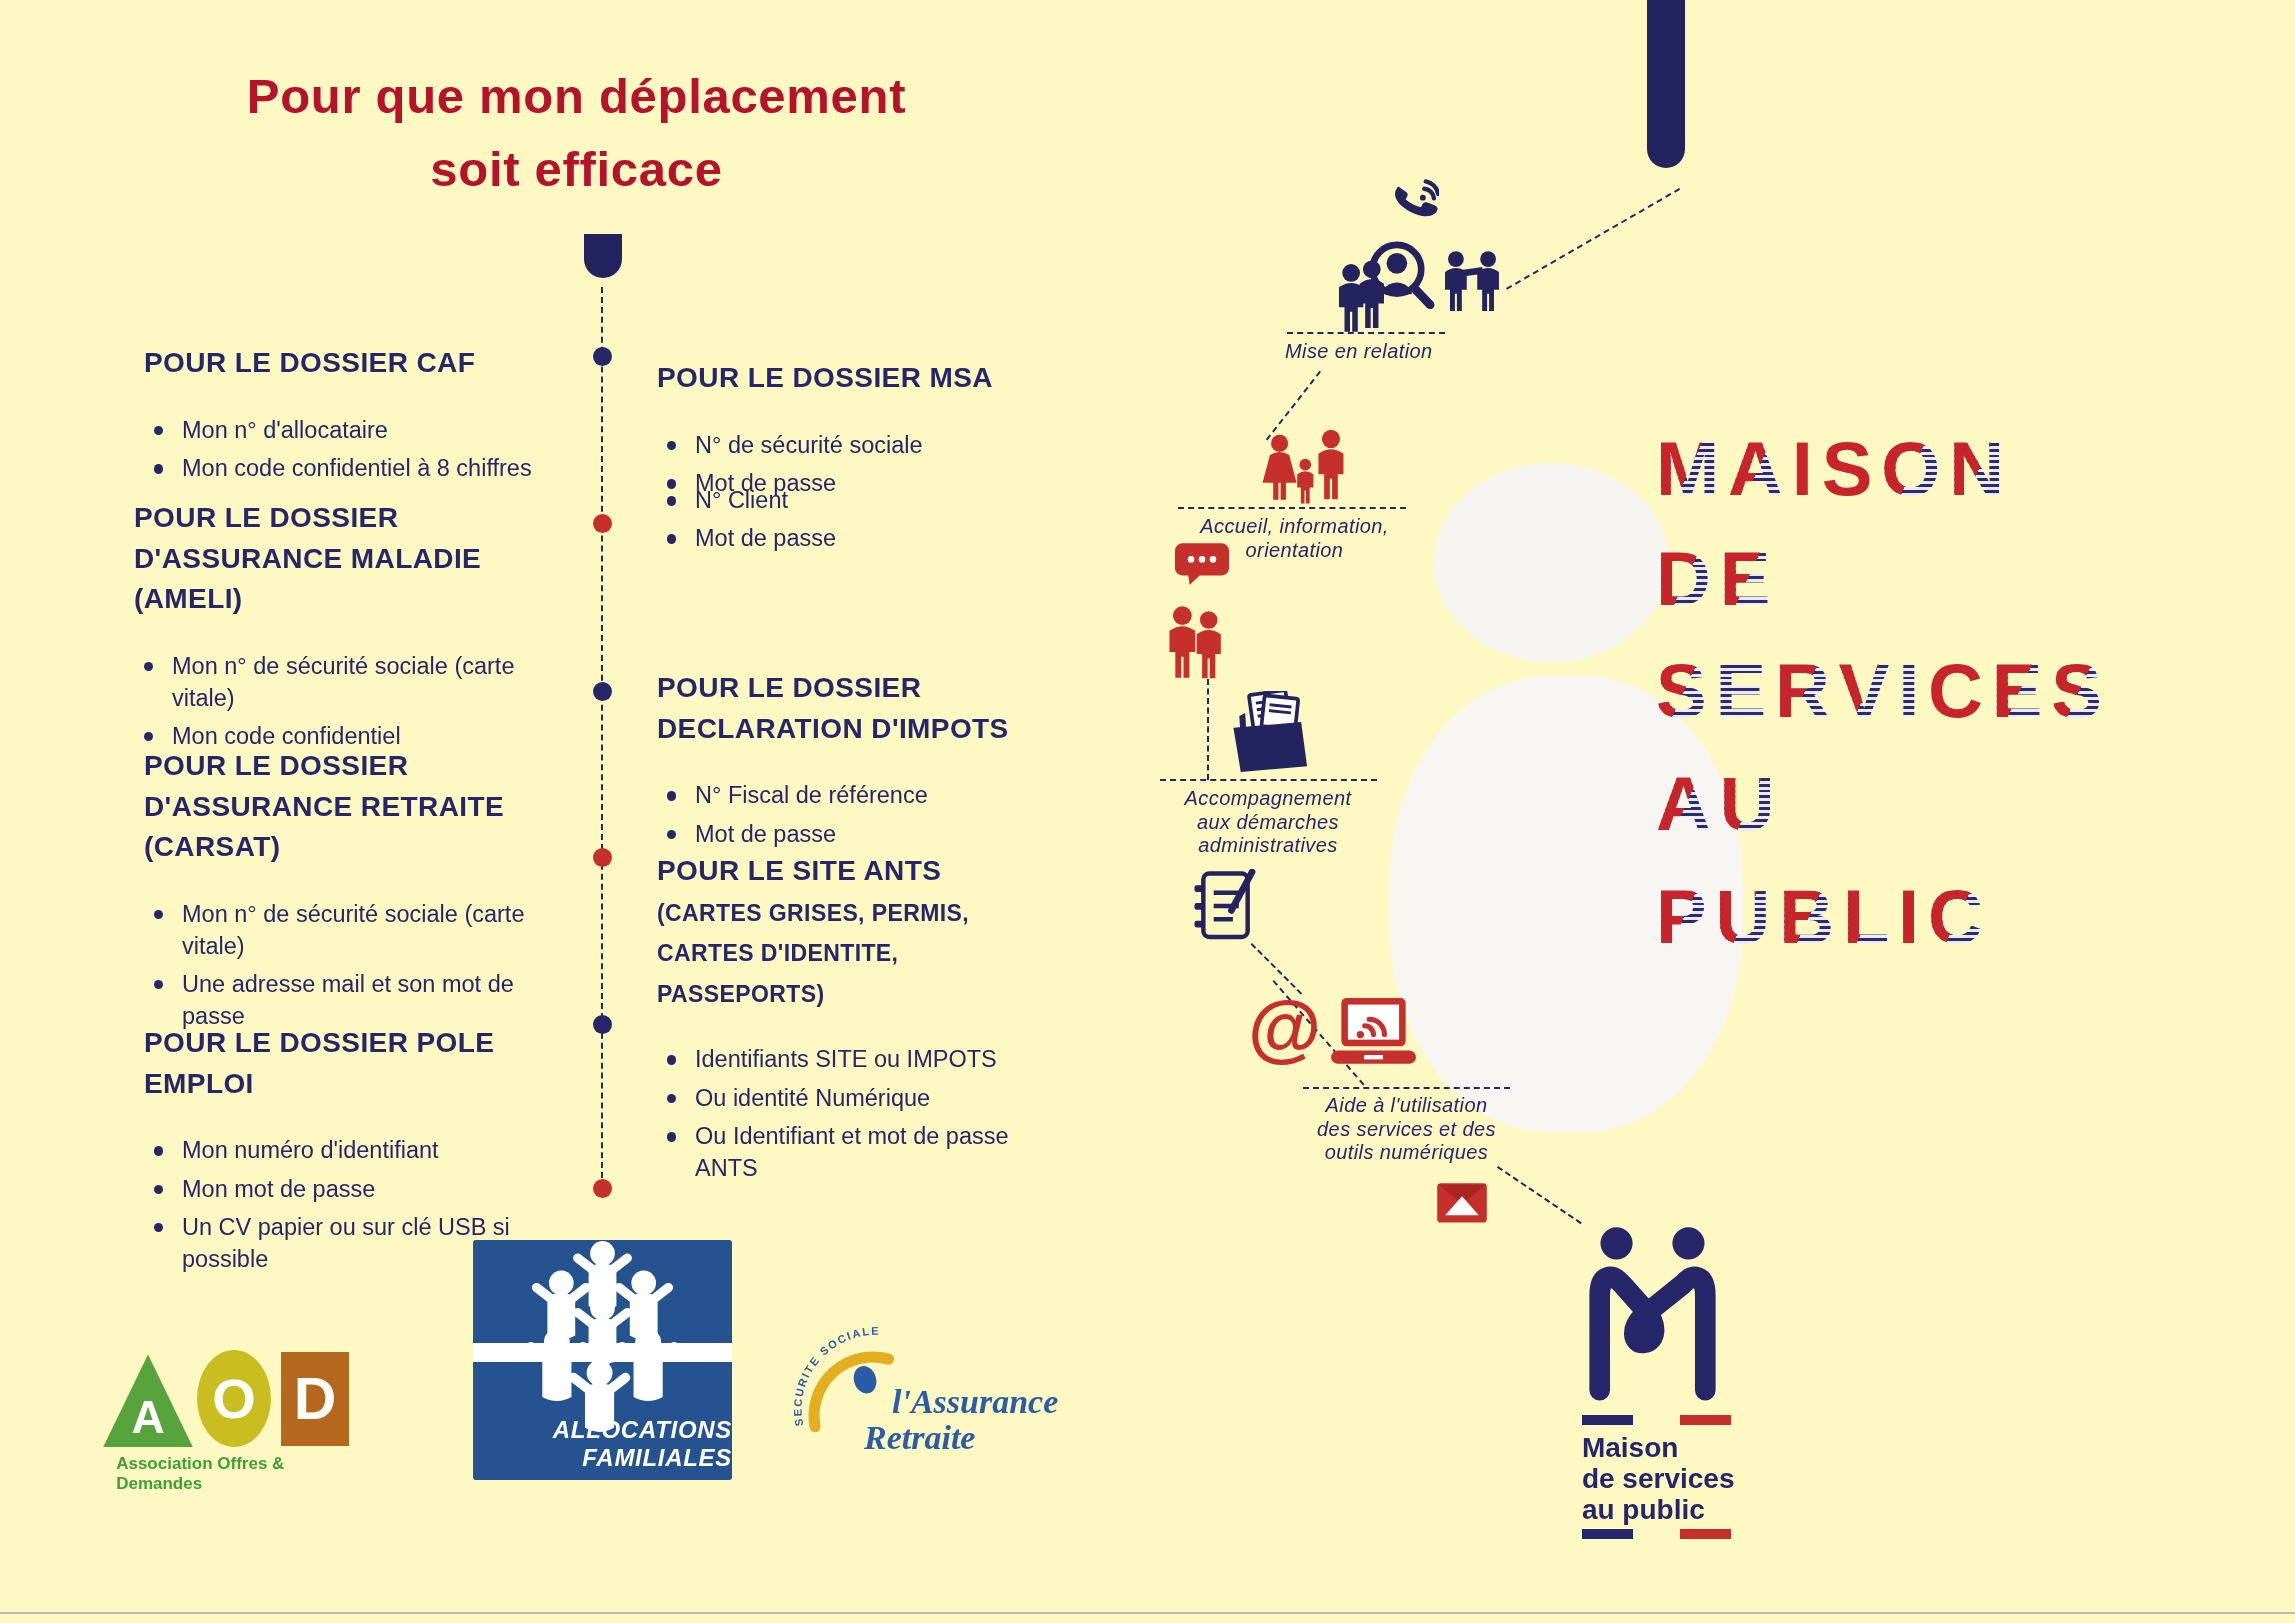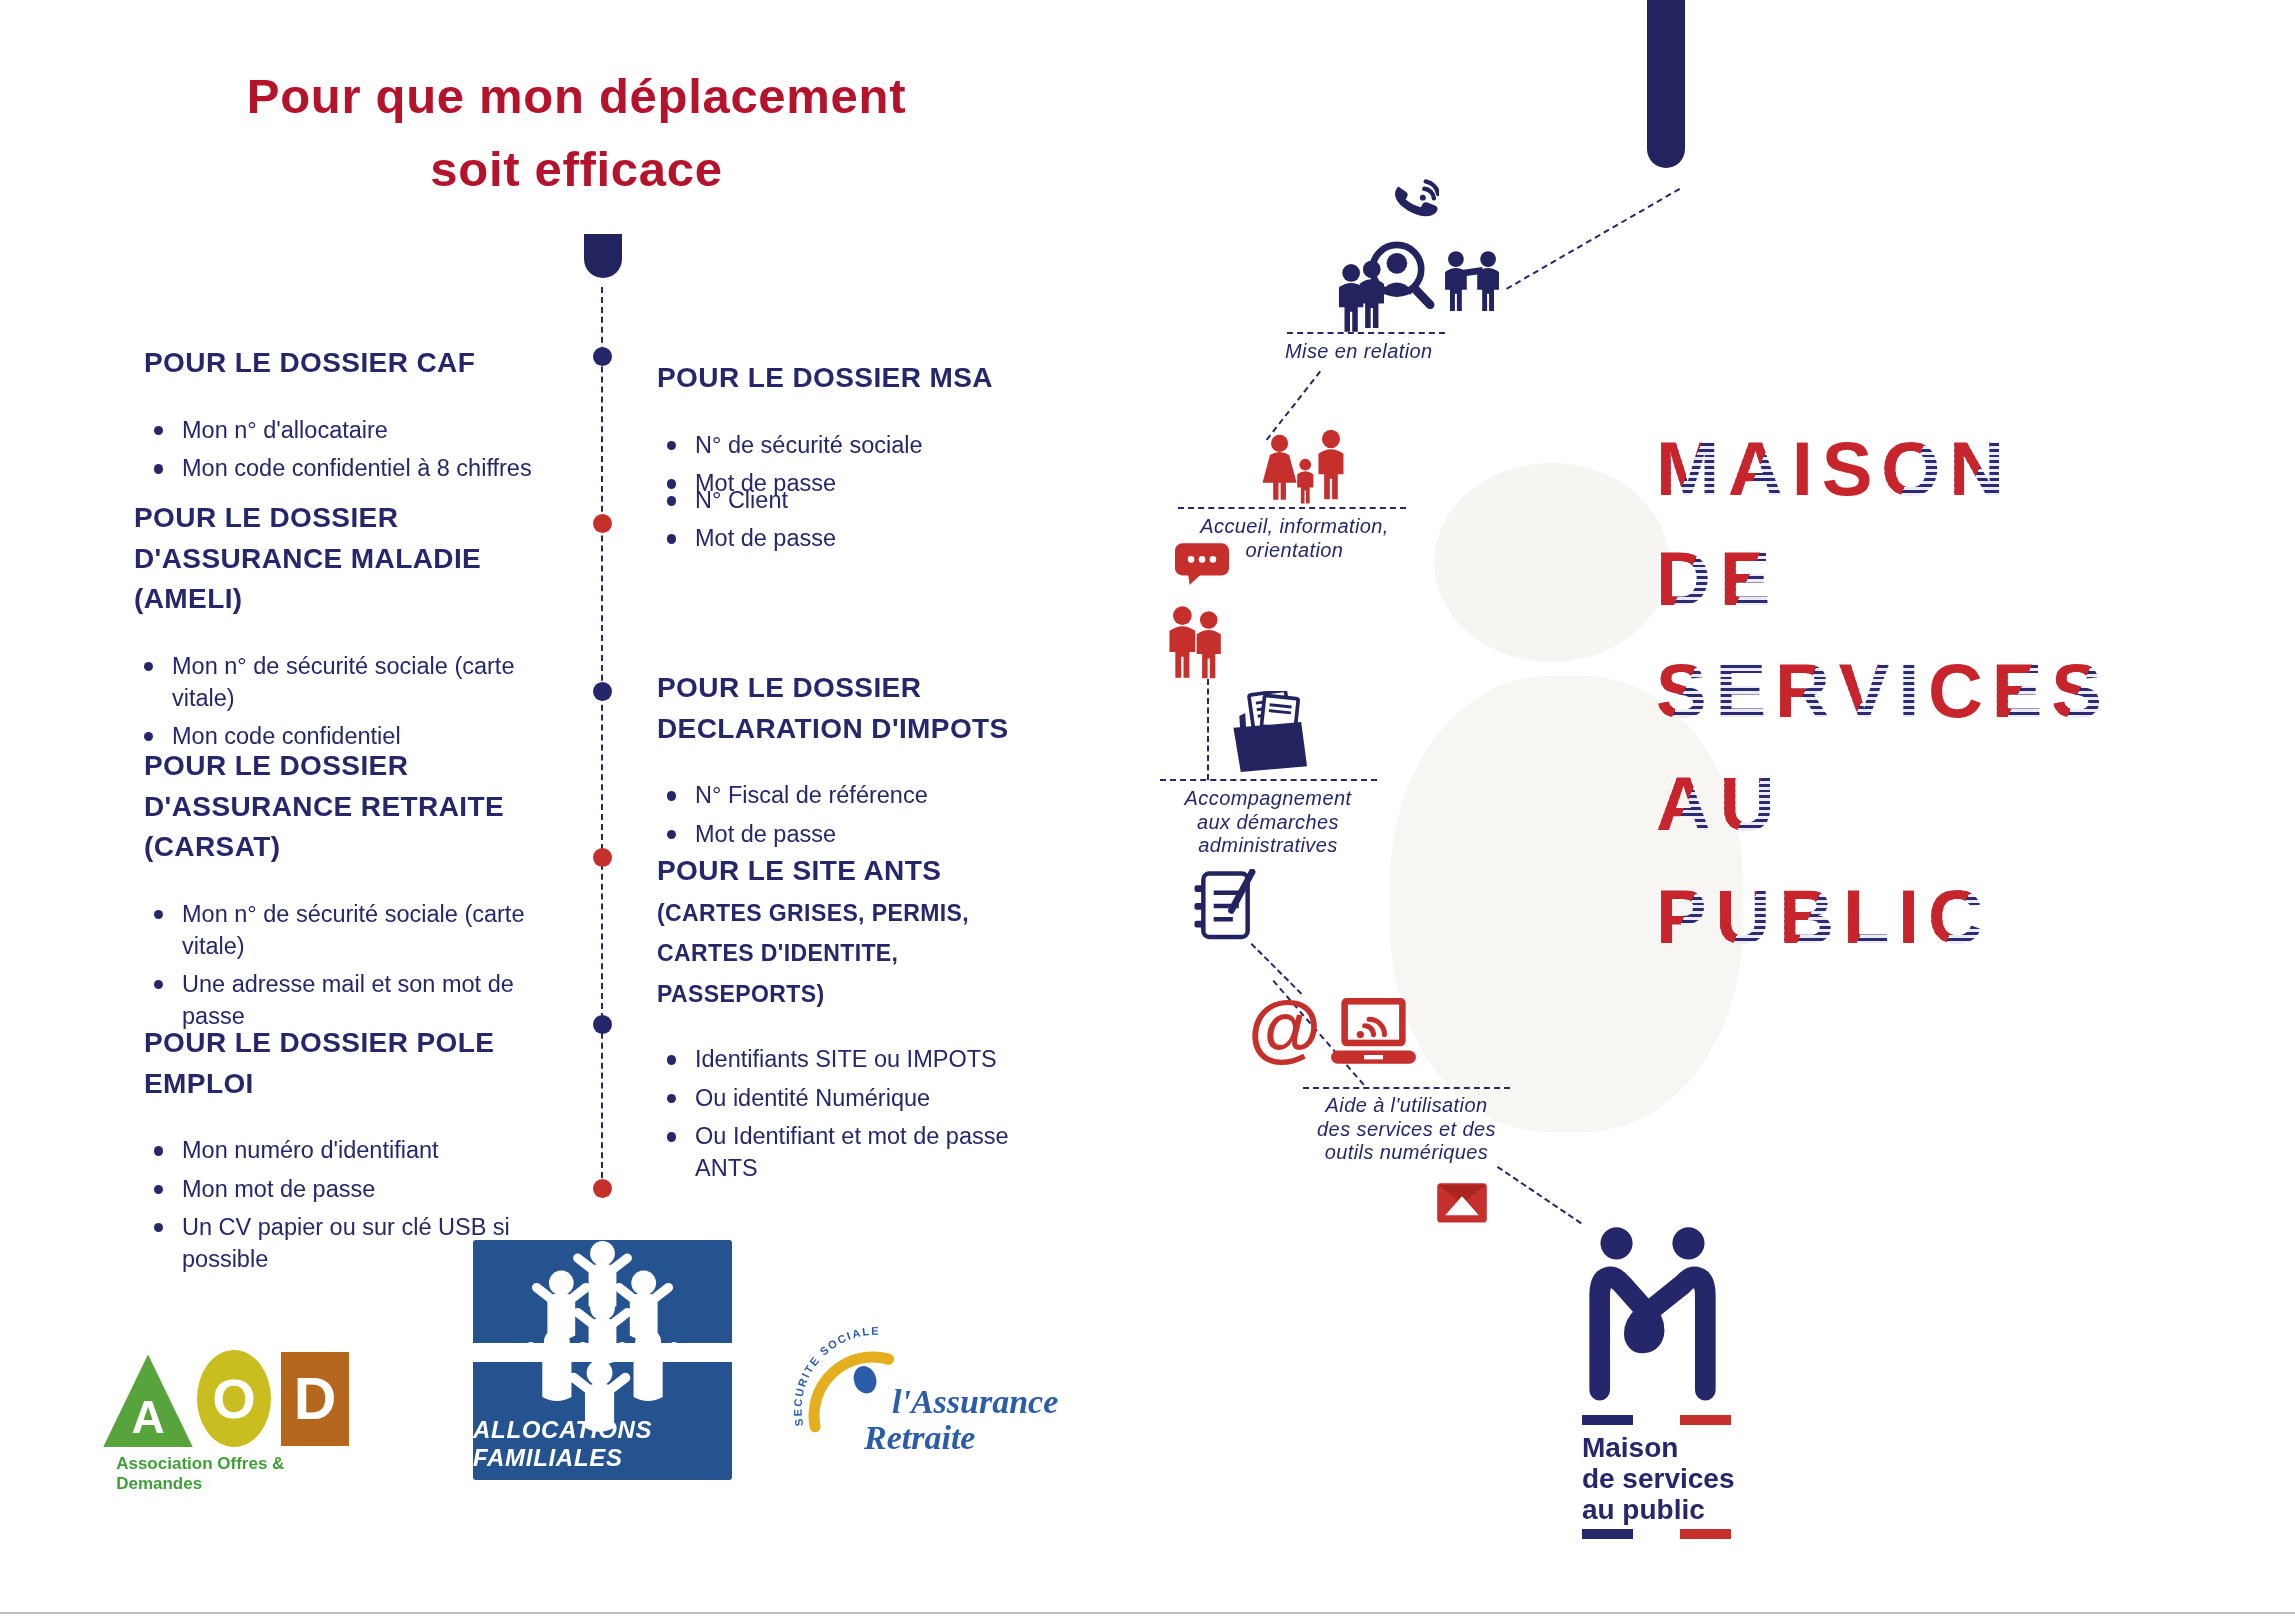--- a/index.html
+++ b/index.html
@@ -1,16 +1,16 @@
 <!DOCTYPE html>
 <html style="font-size:11.8px"><head>
 <meta charset="utf-8">
 <style>
   html,body{margin:0;padding:0;background:#e8e8e8;}
-  #canvas{position:relative;width:2295px;height:1623px;background:#ffffff;overflow:hidden;
+  #canvas{position:relative;width:2295px;height:1623px;background:#fef9c3;overflow:hidden;
           font-family:"Liberation Sans", sans-serif;color:#26266b;}
   .abs{position:absolute;}
 
   
   #wm1{left:1434px;top:463px;width:235px;height:199px;background:#f6f5f2;border-radius:50%;}
   #wm2{left:1390px;top:676px;width:353px;height:456px;background:#f7f6f3;border-radius:45%;}
   #scanline{left:0;top:1612px;width:2295px;height:2.2px;background:#b9b9b9;}
 
   
   #title{left:187px;top:60px;width:779px;text-align:center;color:#b5122b;
@@ -97,21 +97,21 @@
   #aod .oo span{color:#fff;font-size:56px;font-weight:700;}
   #aod .dd{position:absolute;left:178px;top:1.5px;width:68px;height:94px;background:#b4671d;
            display:flex;align-items:center;justify-content:center;}
   #aod .dd span{color:#fff;font-size:59px;font-weight:700;}
   #aod .cap{position:absolute;left:13.2px;top:104px;width:235px;color:#3fa037;font-size:17px;font-weight:700;}
 
   
   #caf{left:473px;top:1240px;width:259px;height:240px;background:#24538f;border-radius:2.9px;}
   #caf .band{position:absolute;left:0;top:103px;width:259px;height:19px;background:#fff;}
   #caf svg{position:absolute;left:0;top:0;}
-  #caf .t1,#caf .t2{position:absolute;width:100%;text-align:left;color:#fff;
+  #caf .t1,#caf .t2{position:absolute;width:100%;text-align:right;color:#fff;
         font-style:italic;font-weight:800;font-size:24px;letter-spacing:0.7px;}
   #caf .t1{top:176px;} #caf .t2{top:204px;}
 
   
   #retraite{left:793px;top:1309px;width:250px;height:169px;}
   .ret-text{position:absolute;font-family:"Liberation Serif", serif;font-style:italic;font-weight:700;color:#2b5ca8;line-height:1;}
   #ret-l1{left:99px;top:76px;font-size:34px;}
   #ret-l2{left:71px;top:112px;font-size:34px;}
 
   

